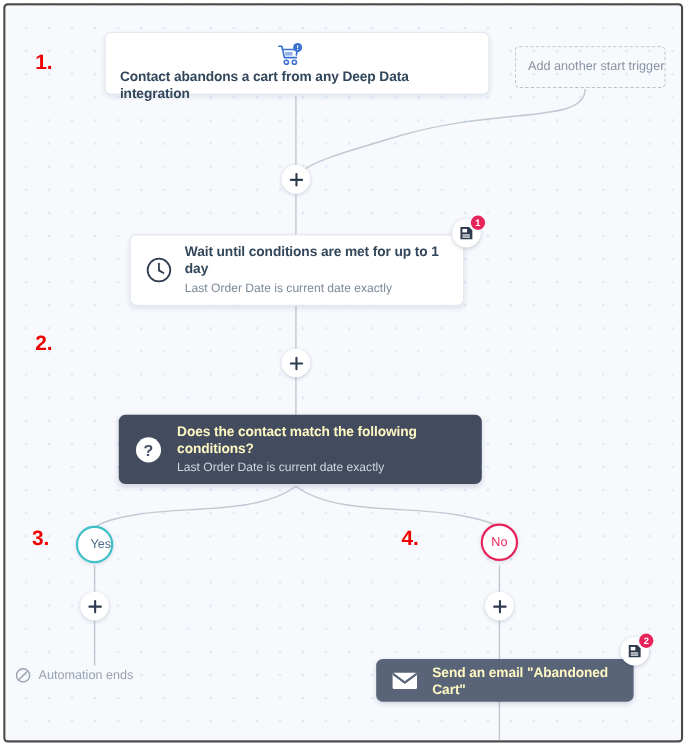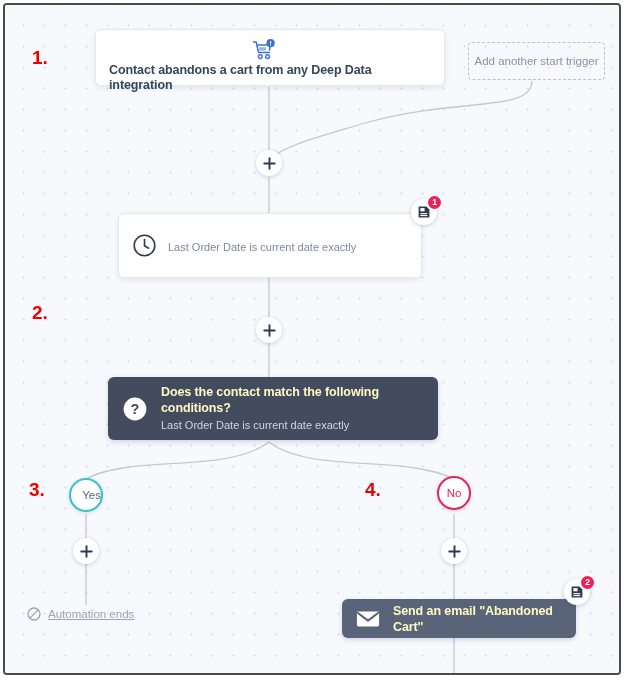--- a/index.html
+++ b/index.html
@@ -232,21 +232,21 @@
           <circle cx="18.6" cy="4.2" r="4.1" fill="#3b72d4"></circle>
           <rect x="18.05" y="2.1" width="1.1" height="2.6" fill="#ffffff" rx="0.5"></rect>
           <circle cx="18.6" cy="5.9" r="0.62" fill="#ffffff"></circle>
         </svg>
       </div>
       <div class="txt">
         <div class="card-title">Contact abandons a cart from any Deep Data integration</div>
       </div>
     </div>
 
-    <div class="node dashed-box" style="left:463px; top:37px; width:137px; height:38px;">
+    <div class="node dashed-box" style="left:463px; top:37px; width:137px; height:38px;justify-content:flex-end;">
       <span>Add another start trigger</span>
     </div>
 
     <div class="node plus-btn" style="left:251px; top:145px;">
       <svg width="13" height="13" viewBox="0 0 13 13" xmlns="http://www.w3.org/2000/svg">
         <g stroke="#2e3a4d" stroke-width="1.9" stroke-linecap="round">
           <line x1="6.5" y1="1.3" x2="6.5" y2="11.7"></line>
           <line x1="1.3" y1="6.5" x2="11.7" y2="6.5"></line>
         </g>
       </svg>
@@ -256,20 +256,21 @@
       <div class="ic">
         <svg width="25" height="25" viewBox="0 0 25 25" xmlns="http://www.w3.org/2000/svg">
           <circle cx="12.5" cy="12.5" r="10.3" fill="none" stroke="#2e3a4d" stroke-width="1.6"></circle>
           <g stroke="#2e3a4d" stroke-width="1.6" stroke-linecap="round">
             <line x1="12.5" y1="6.6" x2="12.5" y2="12.8"></line>
             <line x1="12.5" y1="12.8" x2="16.6" y2="15.2"></line>
           </g>
         </svg>
       </div>
       <div class="txt">
+        <div class="card-title">Wait until conditions are met for up to 1 day</div>
         <div class="card-sub">Last Order Date is current date exactly</div>
       </div>
     </div>
 
     <div class="node" style="left:406px; top:194px; width:30px; height:30px;">
       <div class="pin" style="position:relative;">
         <svg width="14" height="14" viewBox="0 0 14 14" xmlns="http://www.w3.org/2000/svg">
           <path d="M1.6 1.4 H9.4 L12.4 4.4 V12.6 H1.6 Z" fill="#2e3a4d"></path>
           <rect x="3.4" y="3.1" width="4.2" height="3.2" fill="#ffffff"></rect>
           <rect x="3.4" y="8.1" width="6.8" height="1.1" fill="#ffffff"></rect>
@@ -320,21 +321,21 @@
 
     <div class="node plus-btn" style="left:436px; top:533px;">
       <svg width="13" height="13" viewBox="0 0 13 13" xmlns="http://www.w3.org/2000/svg">
         <g stroke="#2e3a4d" stroke-width="1.9" stroke-linecap="round">
           <line x1="6.5" y1="1.3" x2="6.5" y2="11.7"></line>
           <line x1="1.3" y1="6.5" x2="11.7" y2="6.5"></line>
         </g>
       </svg>
     </div>
 
-    <div class="node ends" style="left:22px; top:602px;text-decoration:underline;">
+    <div class="node ends" style="left:9px; top:602px;">
       <span class="ic">
         <svg width="14" height="14" viewBox="0 0 14 14" xmlns="http://www.w3.org/2000/svg">
           <circle cx="7" cy="7" r="6" fill="none" stroke="#9aa4b2" stroke-width="1.3"></circle>
           <line x1="2.9" y1="11.1" x2="11.1" y2="2.9" stroke="#9aa4b2" stroke-width="1.3"></line>
         </svg>
       </span>
       <span>Automation ends</span>
     </div>
 
     <div class="node card-dark" style="left:337px; top:594px; width:234px; height:39px; background:#5a6478;">

